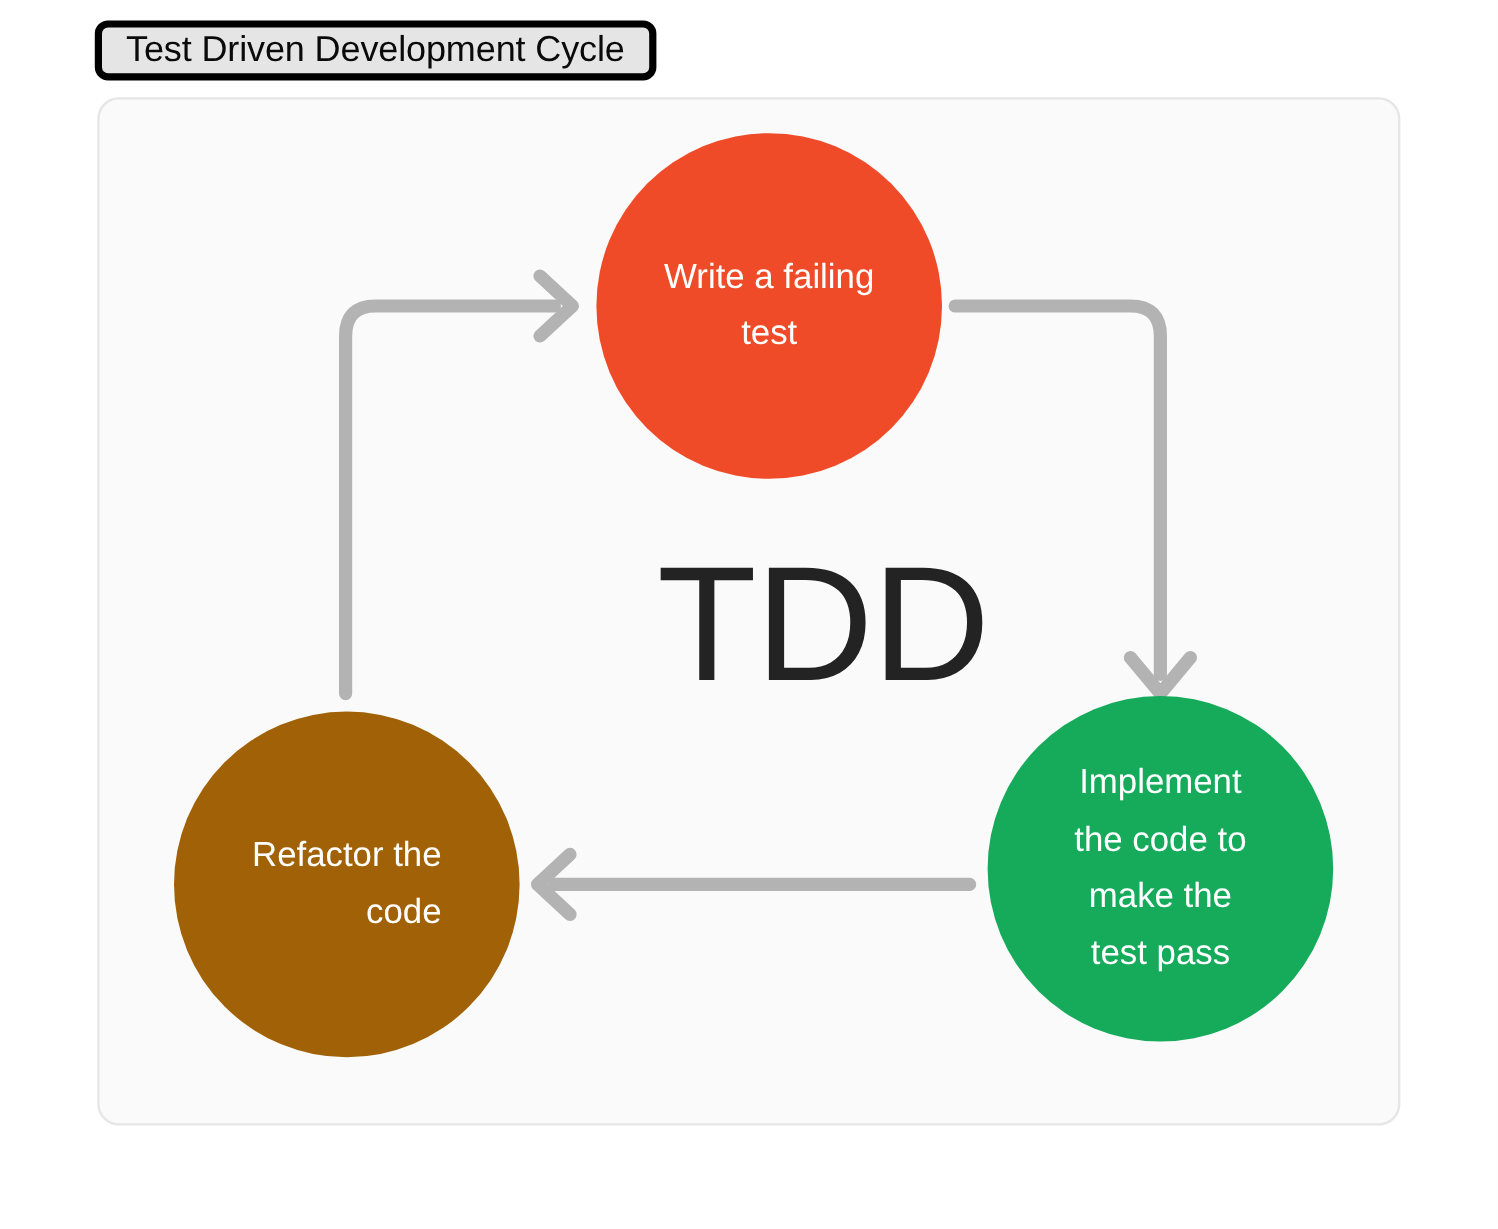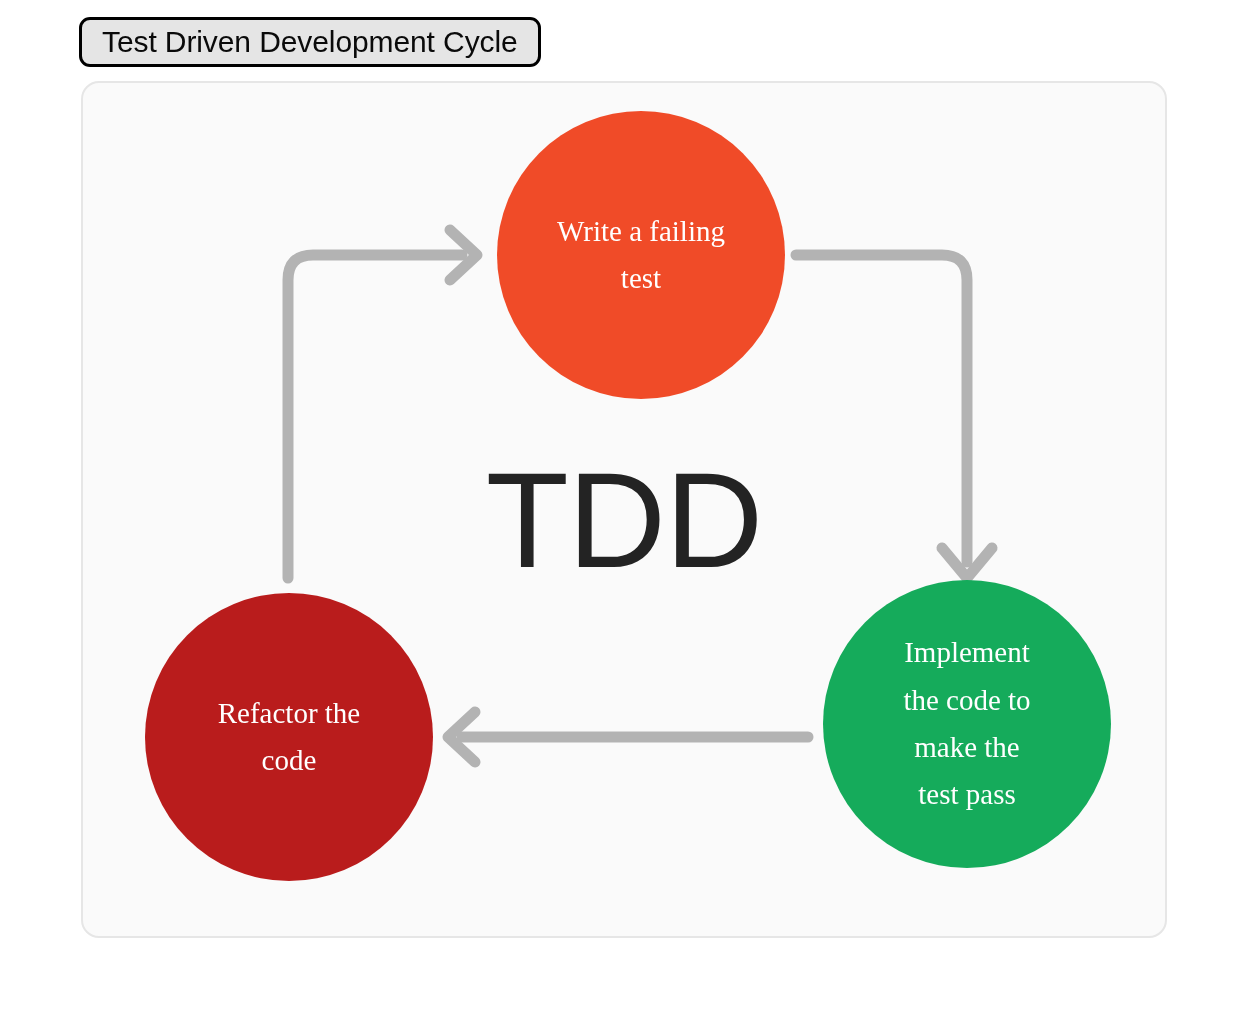--- a/index.html
+++ b/index.html
@@ -26,21 +26,21 @@
   .title-badge {
     position: absolute;
     left: 79px;
     top: 17px;
     height: 50px;
     box-sizing: border-box;
     display: flex;
     align-items: center;
     padding: 0 20px;
     background: #e5e5e5;
-    border: 3px solid #000000;
+    border: 6px solid #000000;
     border-radius: 11px;
     color: #0a0a0a;
     font-size: 30px;
     letter-spacing: -0.1px;
     white-space: nowrap;
   }
 
   
   .diagram-panel {
     position: absolute;
@@ -67,21 +67,20 @@
   
   .node {
     position: absolute;
     border-radius: 50%;
     display: flex;
     align-items: center;
     justify-content: center;
     text-align: center;
     color: #ffffff;
     box-sizing: border-box;
-    font-family: Liberation Serif, serif;
   }
   .node-label {
     font-size: 29px;
     line-height: 1.63;
     padding: 0 14px;
     white-space: pre-line;
   }
 
   .node-write {
     left: 497px;
@@ -95,30 +94,31 @@
     top: 580px;
     width: 288px;
     height: 288px;
     background: #15ab5b;
   }
   .node-refactor {
     left: 145px;
     top: 593px;
     width: 288px;
     height: 288px;
-    background: #b91c1c;
+    background: #a16207;
+    text-align: right;
   }
 
   
   .center-caption {
     position: absolute;
     left: 424px;
     top: 452px;
     width: 400px;
-    text-align: center;
+    text-align: right;
     color: #232323;
     font-size: 136px;
     line-height: 1;
     letter-spacing: -1px;
     font-weight: 400;
   }
 </style>
 </head>
 <body>
 

